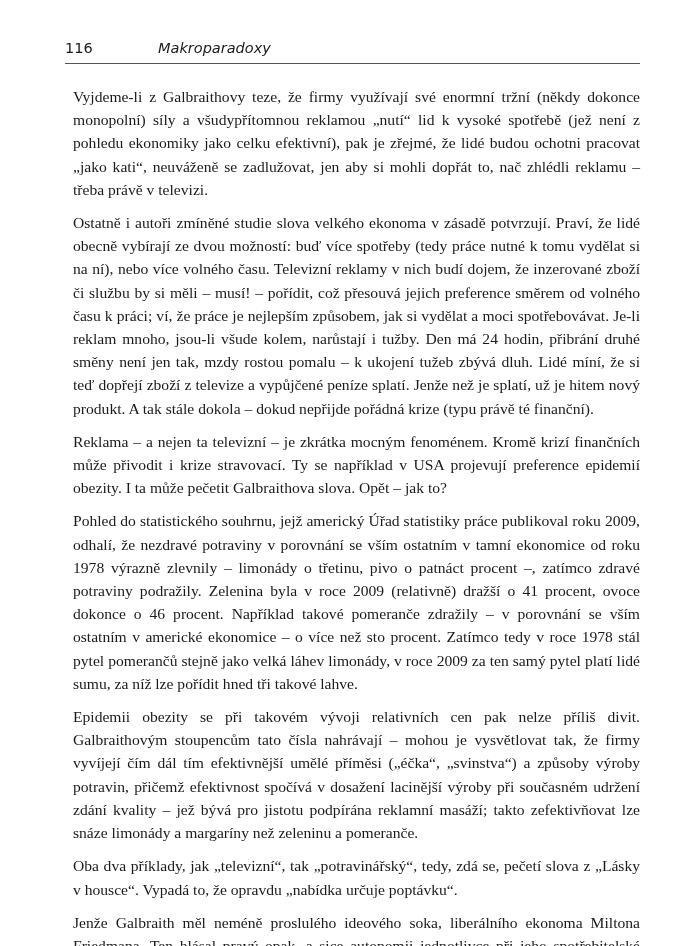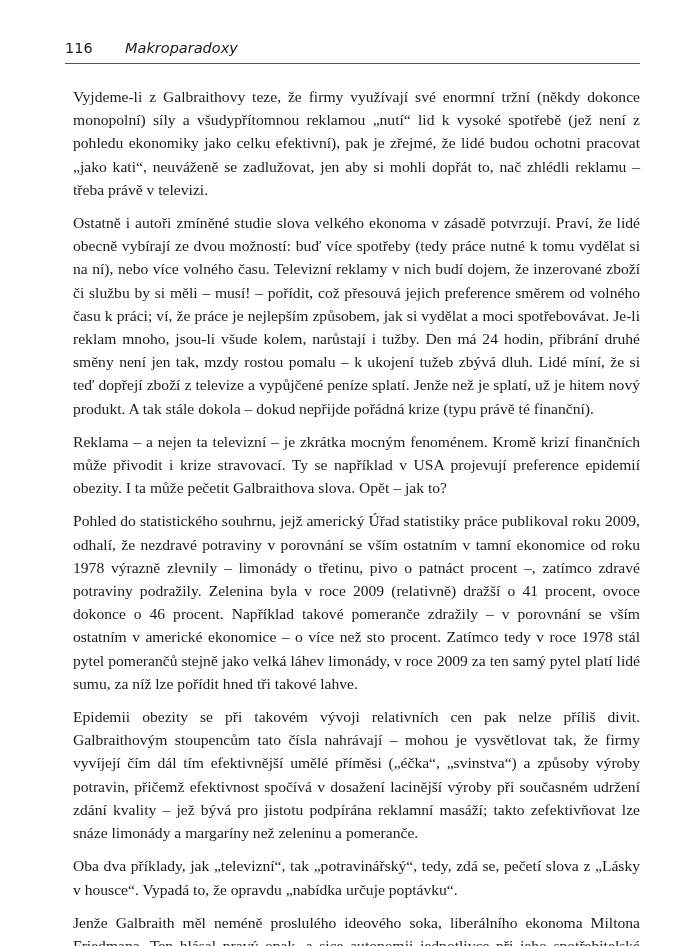--- a/index.html
+++ b/index.html
@@ -1,20 +1,20 @@
 <!DOCTYPE html>
 <html><head>
   <meta charset="utf-8">
   <style>
     html, body { margin: 0; padding: 0; background: #ffffff; }
     body { width: 700px; height: 946px; position: relative; overflow: hidden; }
     .page { position: absolute; left: 65px; top: 36px; width: 575px; color: #1a1a1a; }
     .running-head { display: flex; align-items: center; height: 24px; border-bottom: 1.3px solid #555; padding-bottom: 3px; font-family: "DejaVu Sans", sans-serif; font-size: 14.5px; color: #1a1a1a; }
     .page-number { width: 60px; }
-    .book-title { font-style: italic; }
+    .book-title { font-style: italic; margin-left: 33px; }
     .body-text { margin-top: 21px; font-family: "Liberation Serif", serif; font-size: 15.6px; line-height: 23.2px; text-align: justify; hyphens: manual; }
     .body-text p { margin: 0 0 10px 8px; }
   </style>
 </head>
 <body>
 
 <div class="page">
   <div class="running-head">
     <span class="page-number">116</span>
     <span class="book-title">Makroparadoxy</span>

